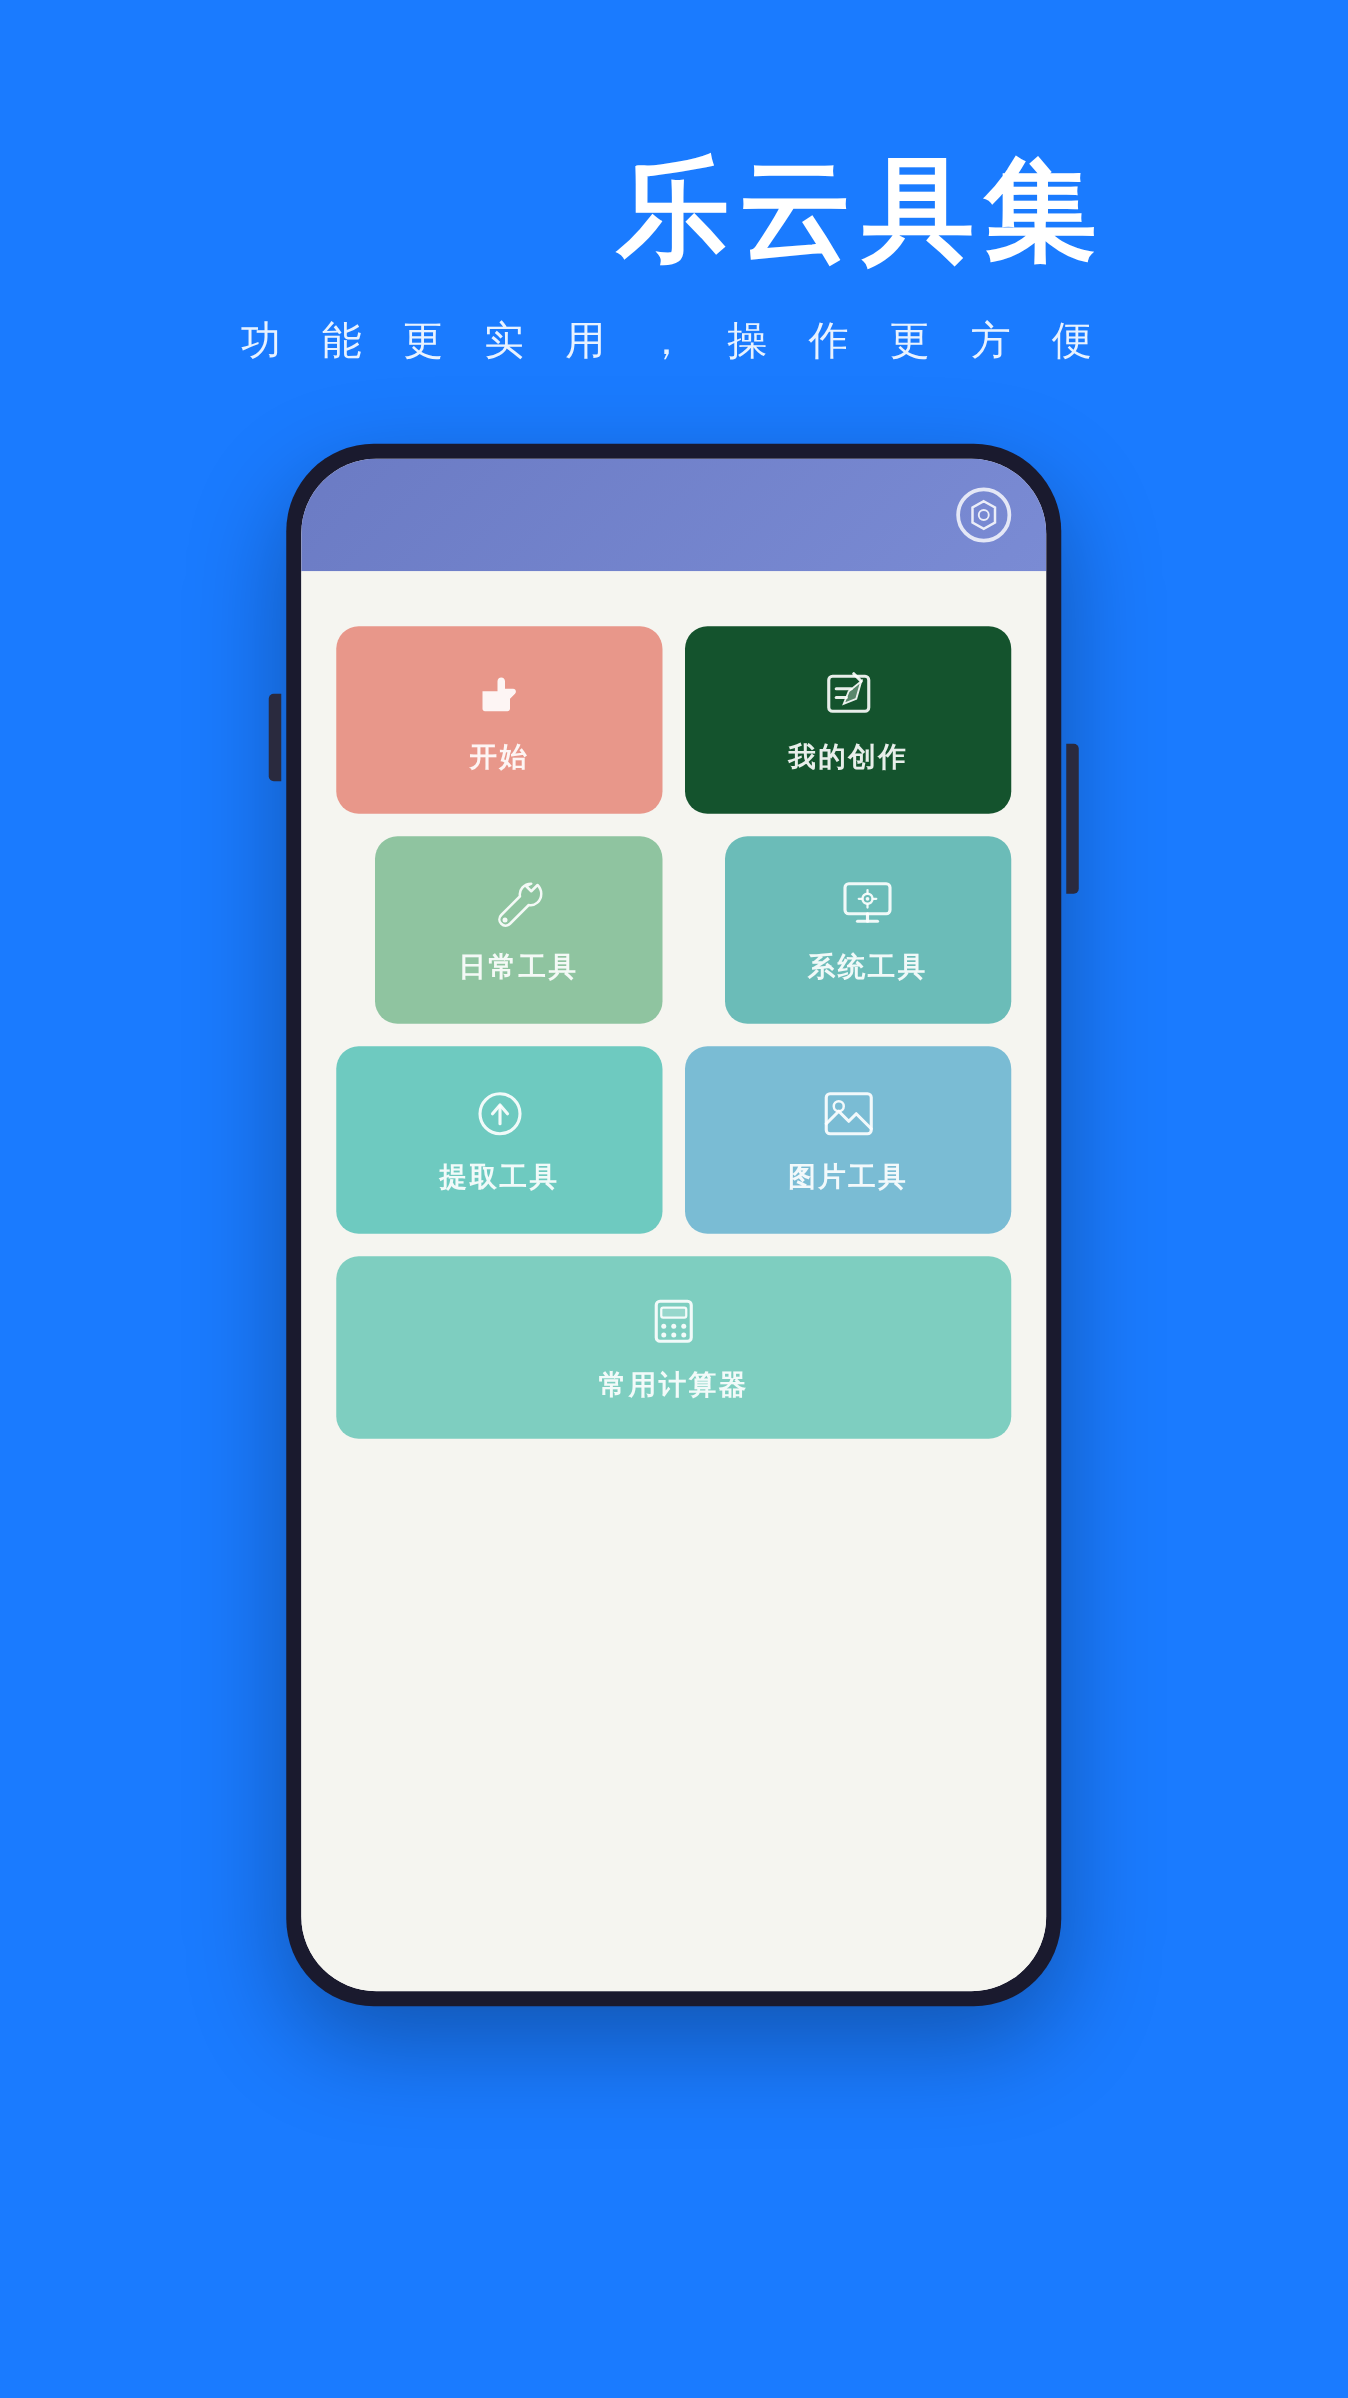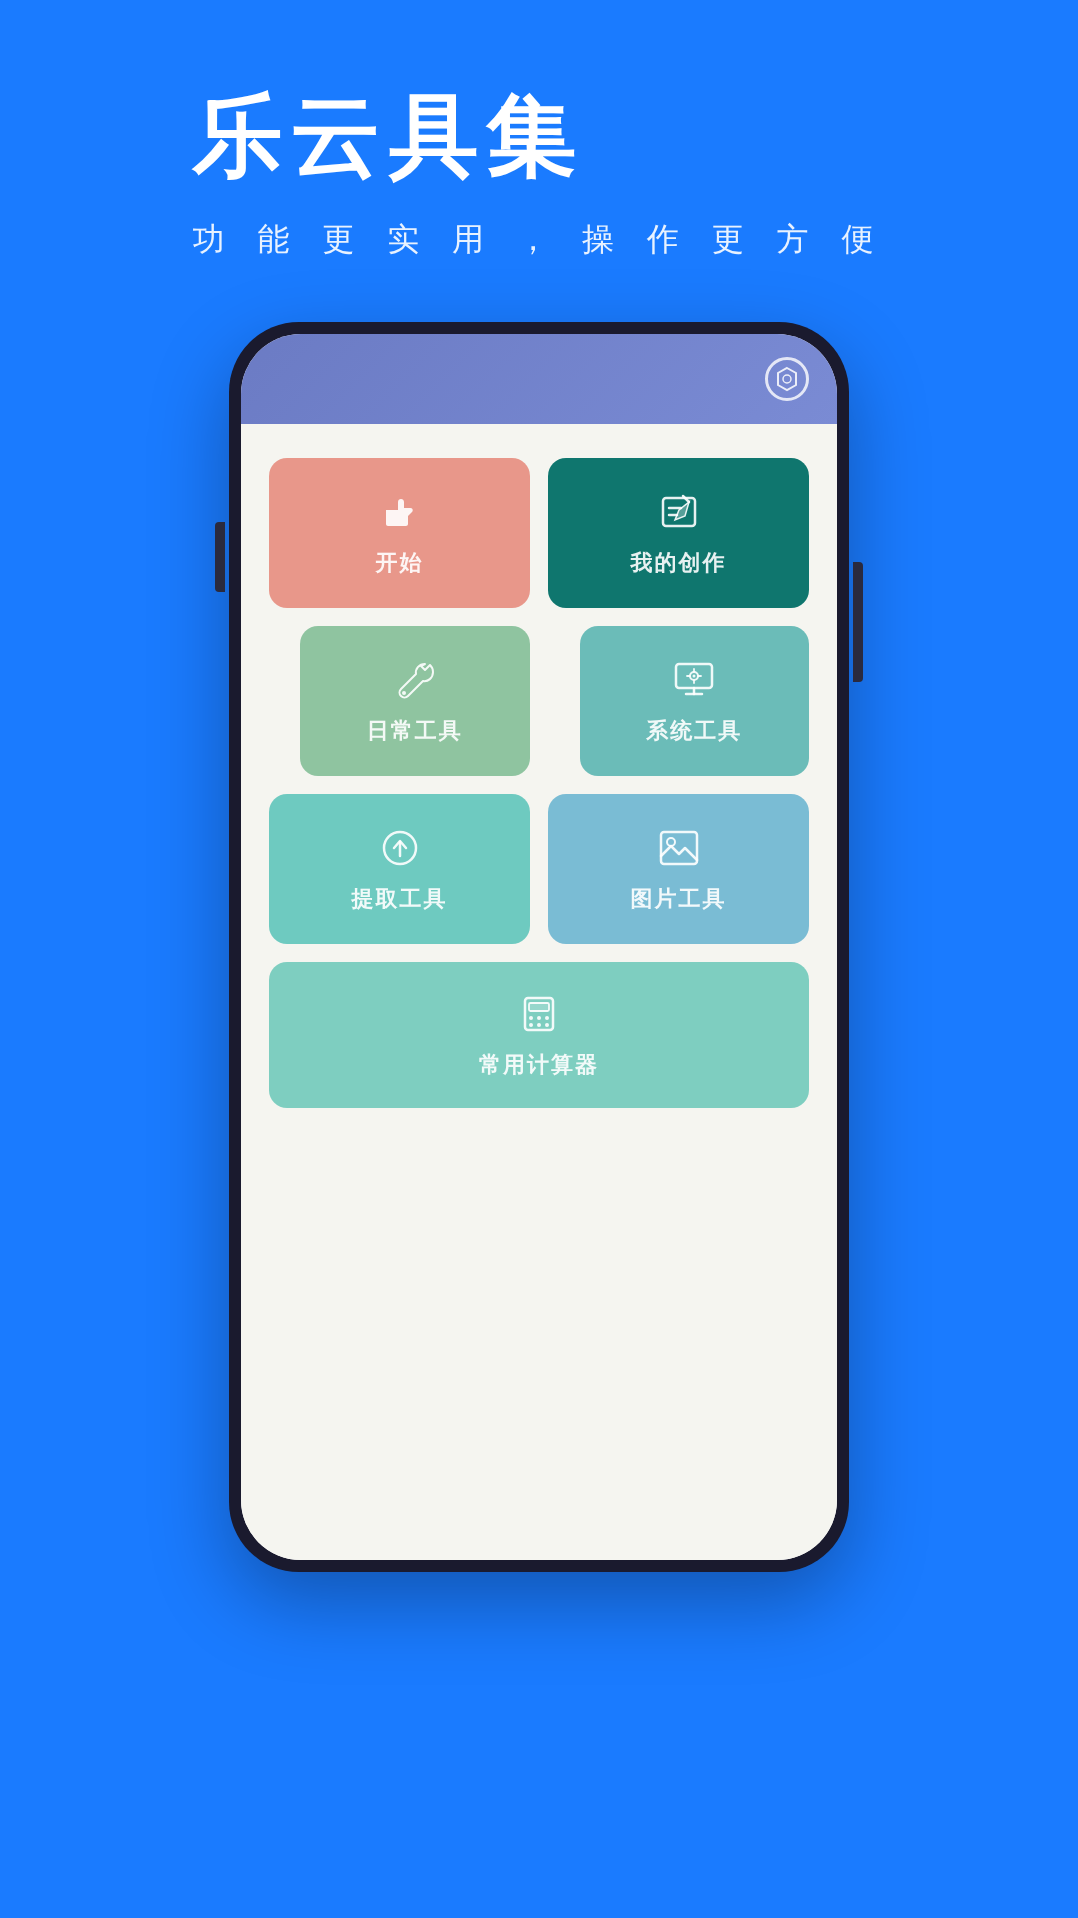--- a/index.html
+++ b/index.html
@@ -11,22 +11,22 @@
       font-family: -apple-system, 'PingFang SC', 'Microsoft YaHei', sans-serif;
       display: flex;
       flex-direction: column;
       align-items: center;
       overflow: hidden;
     }
 
     .header-section {
       display: flex;
       flex-direction: column;
-      align-items: flex-start;
-      padding-top: 87px;
+      align-items: flex-end;
+      padding-top: 120px;
       margin-bottom: 60px;
     }
 
     .app-title {
       font-size: 90px;
       font-weight: 900;
       color: #ffffff;
       letter-spacing: 8px;
       line-height: 1.1;
     }
@@ -102,21 +102,21 @@
       align-items: center;
       justify-content: center;
       color: rgba(255,255,255,0.8);
       font-size: 22px;
     }
 
     
     .phone-content {
       flex: 1;
       background: #f5f5f0;
-      padding: 34px 28px;
+      padding: 44px 28px;
       display: flex;
       flex-direction: column;
       gap: 18px;
       overflow: hidden;
     }
 
     
     .grid-row {
       display: flex;
       gap: 18px;
@@ -148,21 +148,21 @@
 
     .tile-label {
       font-size: 22px;
       font-weight: 600;
       color: rgba(255,255,255,0.9);
       letter-spacing: 2px;
     }
 
     
     .tile-pink    { background: #e8978a; }
-    .tile-sage    { background: #0f766e; justify-content: flex-end; }
+    .tile-sage    { background: #14532d; justify-content: flex-end; }
     .tile-green   { background: #8fc4a0; margin-left: 31px; }
     .tile-teal    { background: #6bbcb8; margin-left: 32px; }
     .tile-blue1   { background: #7abcd4; }
     .tile-blue2   { background: #6ecac0; }
     .tile-mint    { background: #7ecec0; }
 
     
     .icon-svg {
       width: 48px;
       height: 48px;

